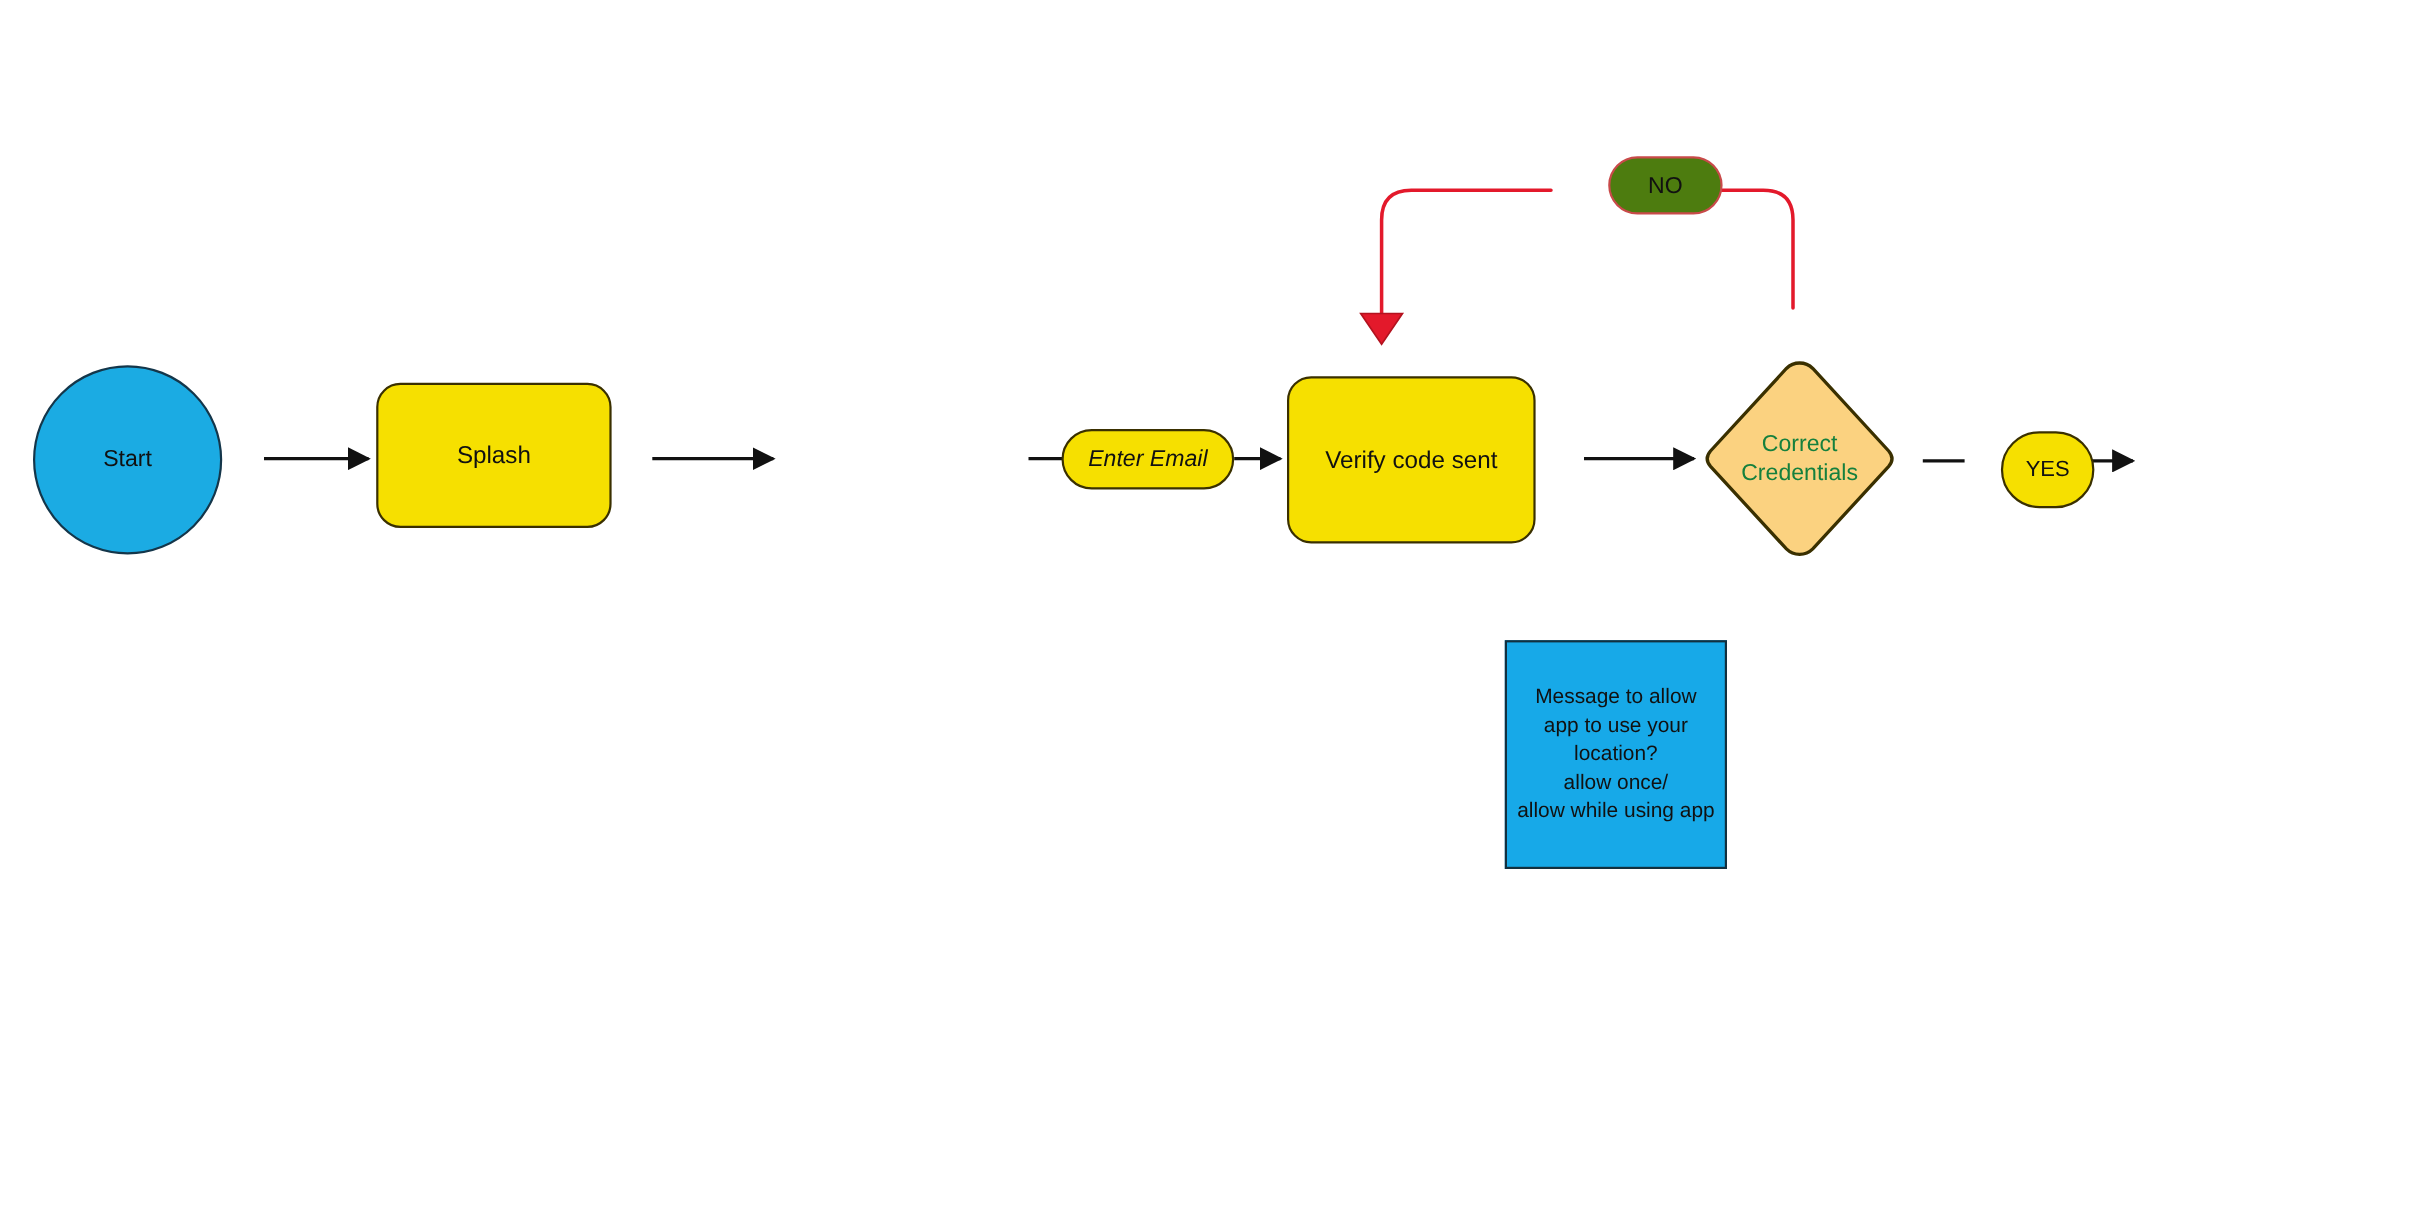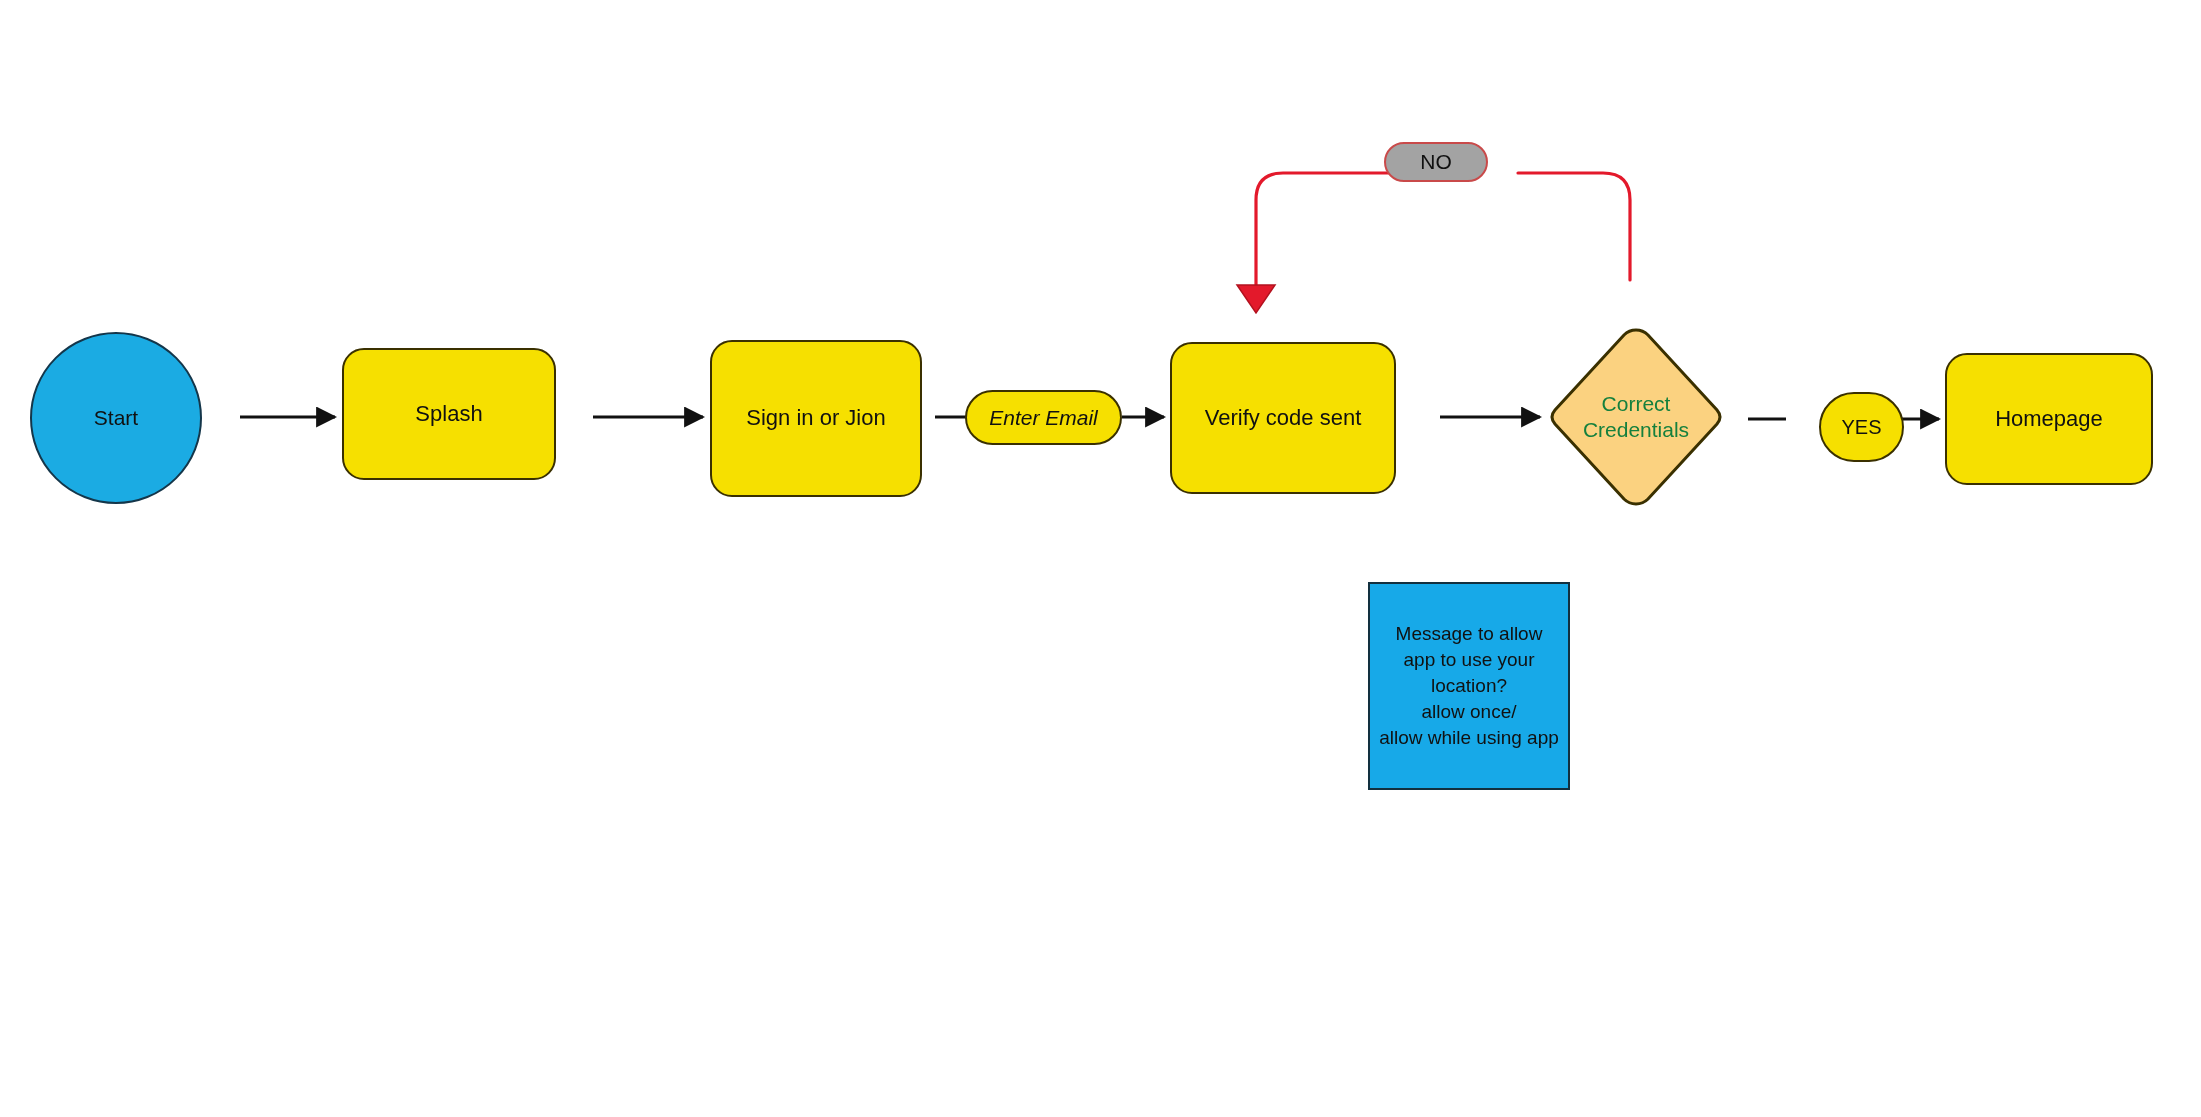--- a/index.html
+++ b/index.html
@@ -64,25 +64,25 @@
   .pill {
     background: #F6E000;
     border: 2.5px solid #3a3000;
     border-radius: 999px;
     font-size: 21px;
   }
   #node-enter-email { left: 965px;  top: 390px; width: 157px; height: 55px; font-style: italic; }
   #node-yes         { left: 1819px; top: 392px; width: 85px;  height: 70px; font-size: 20px; }
 
   #node-no {
-    left: 1384px;
+    left: 1462px;
     top: 142px;
     width: 104px;
-    height: 40px;
-    background: #a3a3a3;
+    height: 53px;
+    background: #4d7c0f;
     border: 2.5px solid #C94A4A;
     border-radius: 999px;
     font-size: 21px;
     color: #111111;
   }
 
   
   #node-decision {
     left: 1545px;
     top: 325px;
@@ -168,23 +168,20 @@
   </svg>
 
   <div class="node" id="node-start">
     <span>Start</span>
   </div>
 
   <div class="node proc" id="node-splash">
     <span>Splash</span>
   </div>
 
-  <div class="node proc" id="node-signin">
-    <span>Sign in or Jion</span>
-  </div>
 
   <div class="node pill" id="node-enter-email">
     <span>Enter Email</span>
   </div>
 
   <div class="node proc" id="node-verify">
     <span>Verify code sent</span>
   </div>
 
   <div class="node" id="node-decision">
@@ -206,23 +203,20 @@
   </div>
 
   <div class="node pill" id="node-yes">
     <span>YES</span>
   </div>
 
   <div class="node" id="node-no">
     <span>NO</span>
   </div>
 
-  <div class="node proc" id="node-homepage">
-    <span>Homepage</span>
-  </div>
 
   <div class="node" id="node-note">
     <span>Message to allow app to use your location?
 allow once/
 allow while using app</span>
   </div>
 
 </div>
 
 </body></html>

